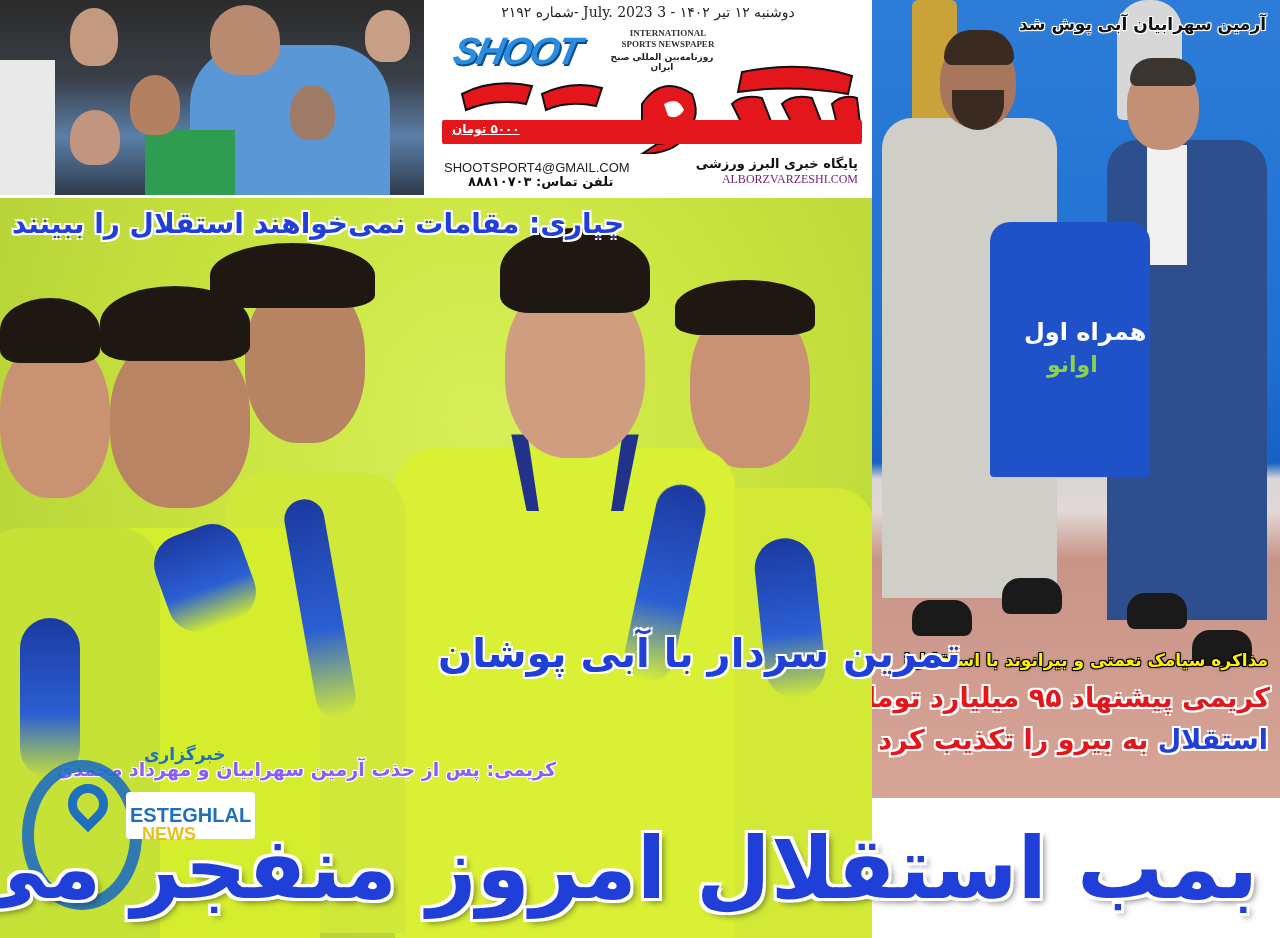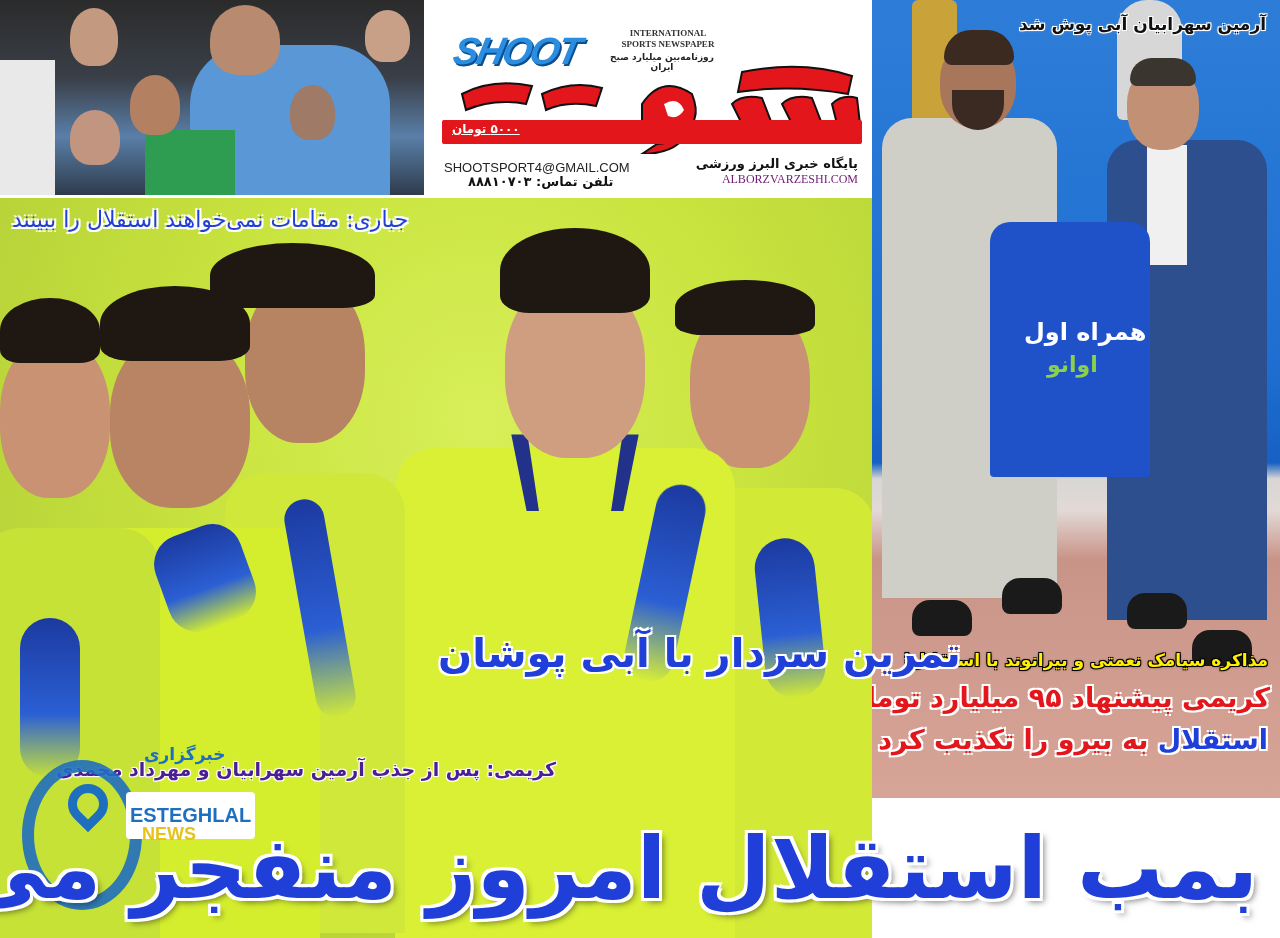--- a/index.html
+++ b/index.html
@@ -147,29 +147,29 @@
     .p5 .hair { left: 675px; top: 82px; width: 140px; height: 55px; }
     .p5 .vest { left: 665px; top: 290px; width: 210px; height: 460px; background: #d2ea36; }
     .blue-stripe { position: absolute; background: linear-gradient(180deg, #1c3aa0, #2b5fd4 60%, rgba(43,95,212,0)); border-radius: 30px; }
     .bs1 { left: 300px; top: 300px; width: 40px; height: 220px; transform: rotate(-10deg); }
     .bs2 { left: 160px; top: 330px; width: 90px; height: 100px; transform: rotate(-20deg); }
     .bs3 { left: 640px; top: 285px; width: 50px; height: 200px; transform: rotate(12deg); }
     .bs4 { left: 760px; top: 340px; width: 60px; height: 160px; transform: rotate(-6deg); }
     .bs5 { left: 20px; top: 420px; width: 60px; height: 160px; }
 
     .main-subhead {
-      position: absolute; top: 207px; left: 12px; font-weight: normal; font-size: 22px; color: #1f3fd8; direction: rtl;
+      position: absolute; top: 207px; left: 12px; font-weight: bold; font-size: 28px; color: #1f3fd8; direction: rtl;
       text-shadow: 0 0 3px #fff, 2px 2px 0 #fff, -2px -2px 0 #fff, 2px -2px 0 #fff, -2px 2px 0 #fff;
     }
     .main-caption {
       position: absolute; top: 630px; left: 438px; font-weight: bold; font-size: 40px; color: #1f3fd8; direction: rtl;
       text-shadow: 0 0 3px #fff, 2px 2px 0 #fff, -2px -2px 0 #fff, 2px -2px 0 #fff, -2px 2px 0 #fff;
     }
     .main-quote {
-      position: absolute; top: 758px; left: 16px; width: 540px; text-align: right; font-weight: bold; font-size: 19px; color: #4c1d95; direction: rtl;
+      position: absolute; top: 758px; left: 16px; width: 540px; text-align: right; font-weight: bold; font-size: 19px; color: #8b5cf6; direction: rtl;
       text-shadow: 0 0 3px #fff, 1px 1px 0 #fff, -1px -1px 0 #fff, 1px -1px 0 #fff, -1px 1px 0 #fff;
     }
     .main-headline {
       position: absolute; top: 808px; left: 0; width: 1280px; text-align: right; padding-right: 22px;
       font-weight: bold; font-size: 86px; line-height: 120px; color: #1f3fd8; direction: rtl; white-space: nowrap;
       text-shadow: 0 0 4px #fff, 3px 3px 0 #fff, -3px -3px 0 #fff, 3px -3px 0 #fff, -3px 3px 0 #fff, 4px 4px 6px rgba(0,0,0,0.5);
     }
 
     
     .watermark { position: absolute; left: 14px; top: 742px; width: 240px; height: 196px; }
@@ -198,26 +198,27 @@
   <div class="green"></div>
   <div class="crowd head1"></div>
   <div class="crowd head2"></div>
   <div class="crowd head3"></div>
   <div class="crowd head4"></div>
   <div class="crowd head5"></div>
   <div class="crowd head6"></div>
 </div>
 
 <div class="masthead">
+  <div class="dateline">دوشنبه ۱۲ تیر ۱۴۰۲ - 3 July. 2023 -شماره ۲۱۹۲</div>
   <div class="shoot-en">SHOOT</div>
   <div class="intl">
     <div>INTERNATIONAL</div>
     <div>SPORTS NEWSPAPER</div>
   </div>
-  <div class="intl-fa">روزنامه‌بین میلیارد صبح ایران</div>
+  <div class="intl-fa">روزنامه‌بین المللی صبح ایران</div>
   <svg class="logo-fa" viewBox="0 0 420 90">
 
     <path d="M300 8 Q360 -4 410 12 L406 30 Q350 20 296 28 Z" fill="#e3161b" stroke="#111" stroke-width="2"></path>
     <path d="M20 30 Q50 14 90 22 L84 40 Q52 34 24 46 Z" fill="#e3161b" stroke="#111" stroke-width="2"></path>
     <path d="M100 30 Q130 16 160 24 L154 42 Q126 36 104 46 Z" fill="#e3161b" stroke="#111" stroke-width="2"></path>
     <path d="M200 40 Q220 10 250 30 Q262 60 236 70 Q210 72 200 56 Z" fill="#e3161b" stroke="#111" stroke-width="2"></path>
     <path d="M222 40 Q236 32 242 46 Q236 56 226 52 Z" fill="#fff"></path>
     <path d="M290 40 Q300 30 320 34 L330 60 L300 60 Z" fill="#e3161b" stroke="#111" stroke-width="2"></path>
     <path d="M340 40 Q350 30 370 34 L380 60 L350 60 Z" fill="#e3161b" stroke="#111" stroke-width="2"></path>
     <path d="M390 40 Q400 30 415 34 L418 60 L395 60 Z" fill="#e3161b" stroke="#111" stroke-width="2"></path>

